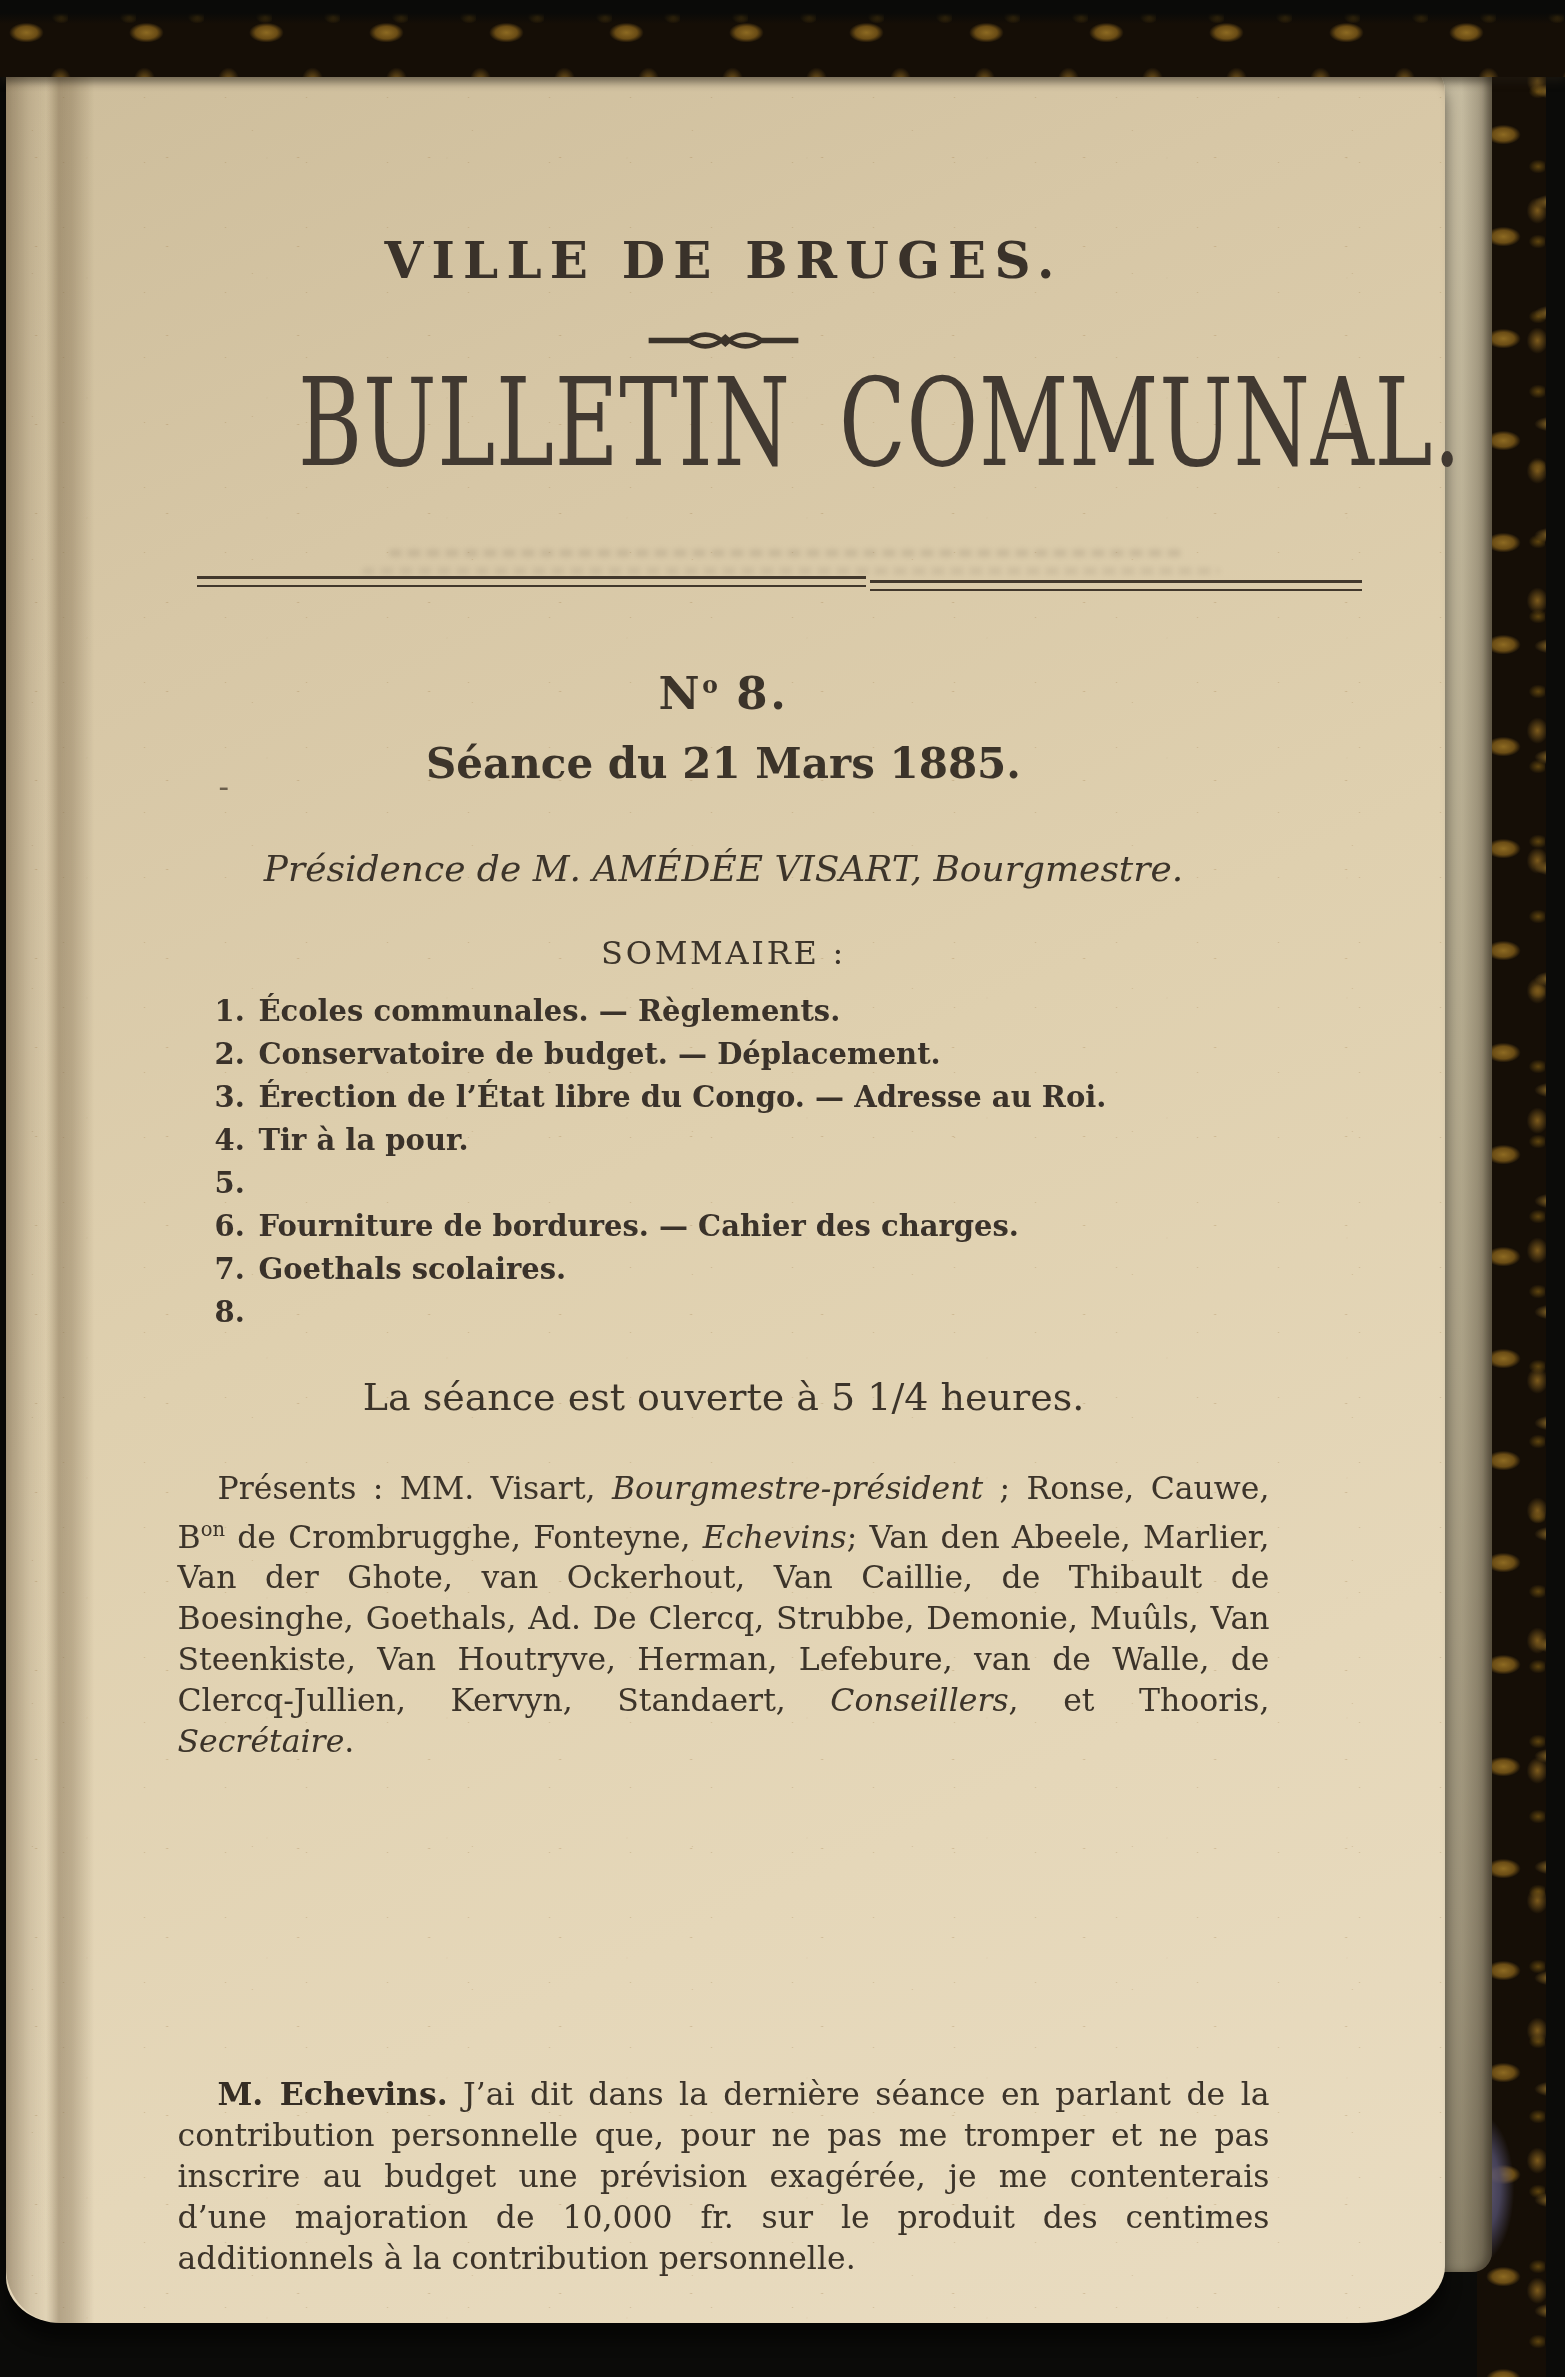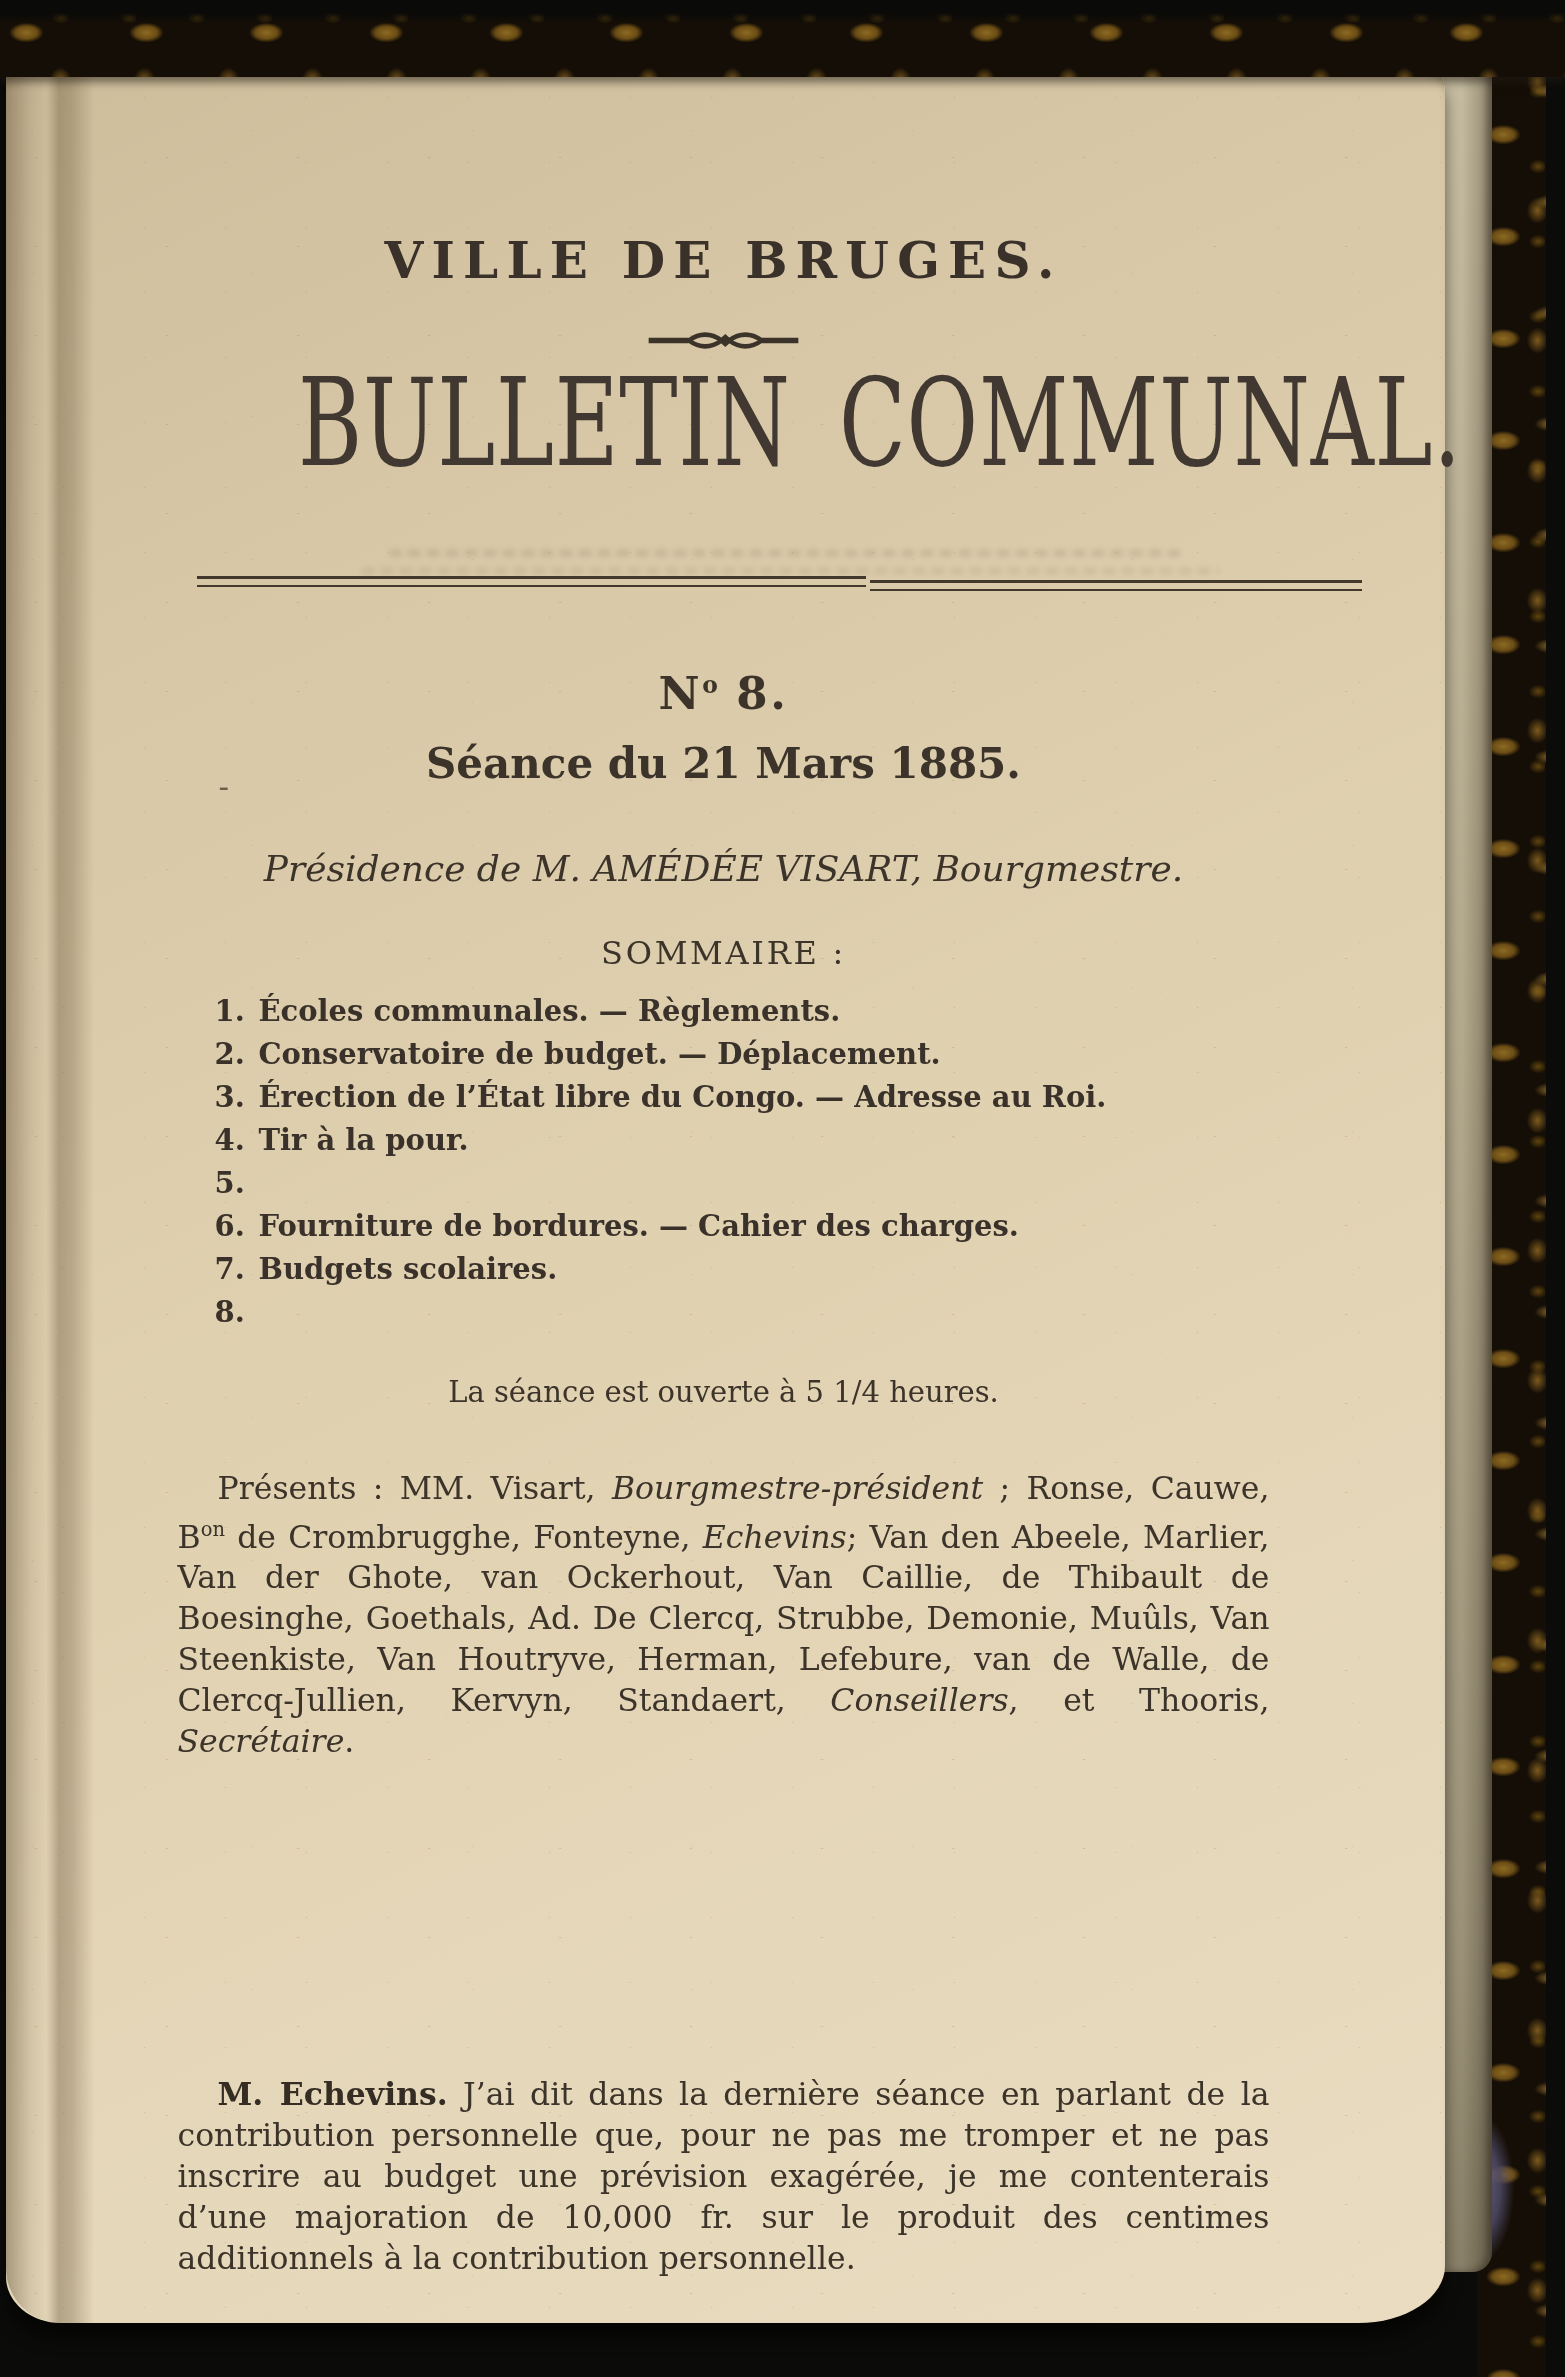--- a/index.html
+++ b/index.html
@@ -85,21 +85,21 @@
   .rule-seg{position:absolute;border-top:3.7px solid #42382c;border-bottom:2.7px solid #42382c;height:5.5px;}
   .issue{top:595px;font-size:45px;font-weight:bold;letter-spacing:2.7px;margin-top:16px;}
   .issue .sup{font-size:.52em;vertical-align:super;}
   .stray-dash{position:absolute;left:213px;top:712px;font-size:31px;color:#6b5f4c;}
   .seance{top:683px;font-size:42px;font-weight:bold;}
   .presidence{top:792px;font-size:36px;font-style:italic;}
   .sommaire-head{top:878px;font-size:32px;letter-spacing:2.7px;}
   .toc{position:absolute;top:938px;left:37px;width:1031px;font-size:29px;font-weight:bold;color:#3a322a;}
   .toc-row{display:flex;height:43px;align-items:baseline;}
   .toc-num{min-width:44px;}
-  .opening{top:1319px;font-size:29px;}
+  .opening{top:1319px;font-size:38px;}
   .para{position:absolute;left:0;width:1092px;font-size:31.5px;line-height:41px;text-align:justify;text-indent:40px;}
   .p1{top:1380px;}
   .p2{top:1702px;}
   .p3{top:1985px;}
   .it{font-style:italic;}
   .bd{font-weight:bold;color:#352d24;}
   .sup{font-size:.62em;vertical-align:super;letter-spacing:0;}
   .orn-svg{display:block;margin:0 auto;}
 </style>
 </head>
@@ -165,21 +165,21 @@
         </div>
       <div class="toc-row">
           <span class="toc-num">5.</span>
         </div>
       <div class="toc-row">
           <span class="toc-num">6.</span>
           <span>Fourniture de bordures. — Cahier des charges.</span>
         </div>
       <div class="toc-row">
           <span class="toc-num">7.</span>
-          <span>Budgets scolaires.</span>
+          <span>Goethals scolaires.</span>
         </div>
       <div class="toc-row">
           <span class="toc-num">8.</span>
         </div>
     </div>
 
     <div class="abs ctr opening">La séance est ouverte à 5 1/4 heures.</div>
 
     <p class="para p1"><span>Présents : MM. Visart, </span><span class="it">Bourgmestre-président</span><span> ; Ronse, Cauwe, B</span><span class="sup">on</span><span> de Crombrugghe, Fonteyne, </span><span class="it">Echevins</span><span>; Van den Abeele, Marlier, Van der Ghote, van Ockerhout, Van Caillie, de Thibault de Boesinghe, Goethals, Ad. De Clercq, Strubbe, Demonie, Muûls, Van Steenkiste, Van Houtryve, Herman, Lefebure, van de Walle, de Clercq-Jullien, Kervyn, Standaert, </span><span class="it">Conseillers</span><span>, et Thooris, </span><span class="it">Secrétaire</span><span>.</span></p>
 

